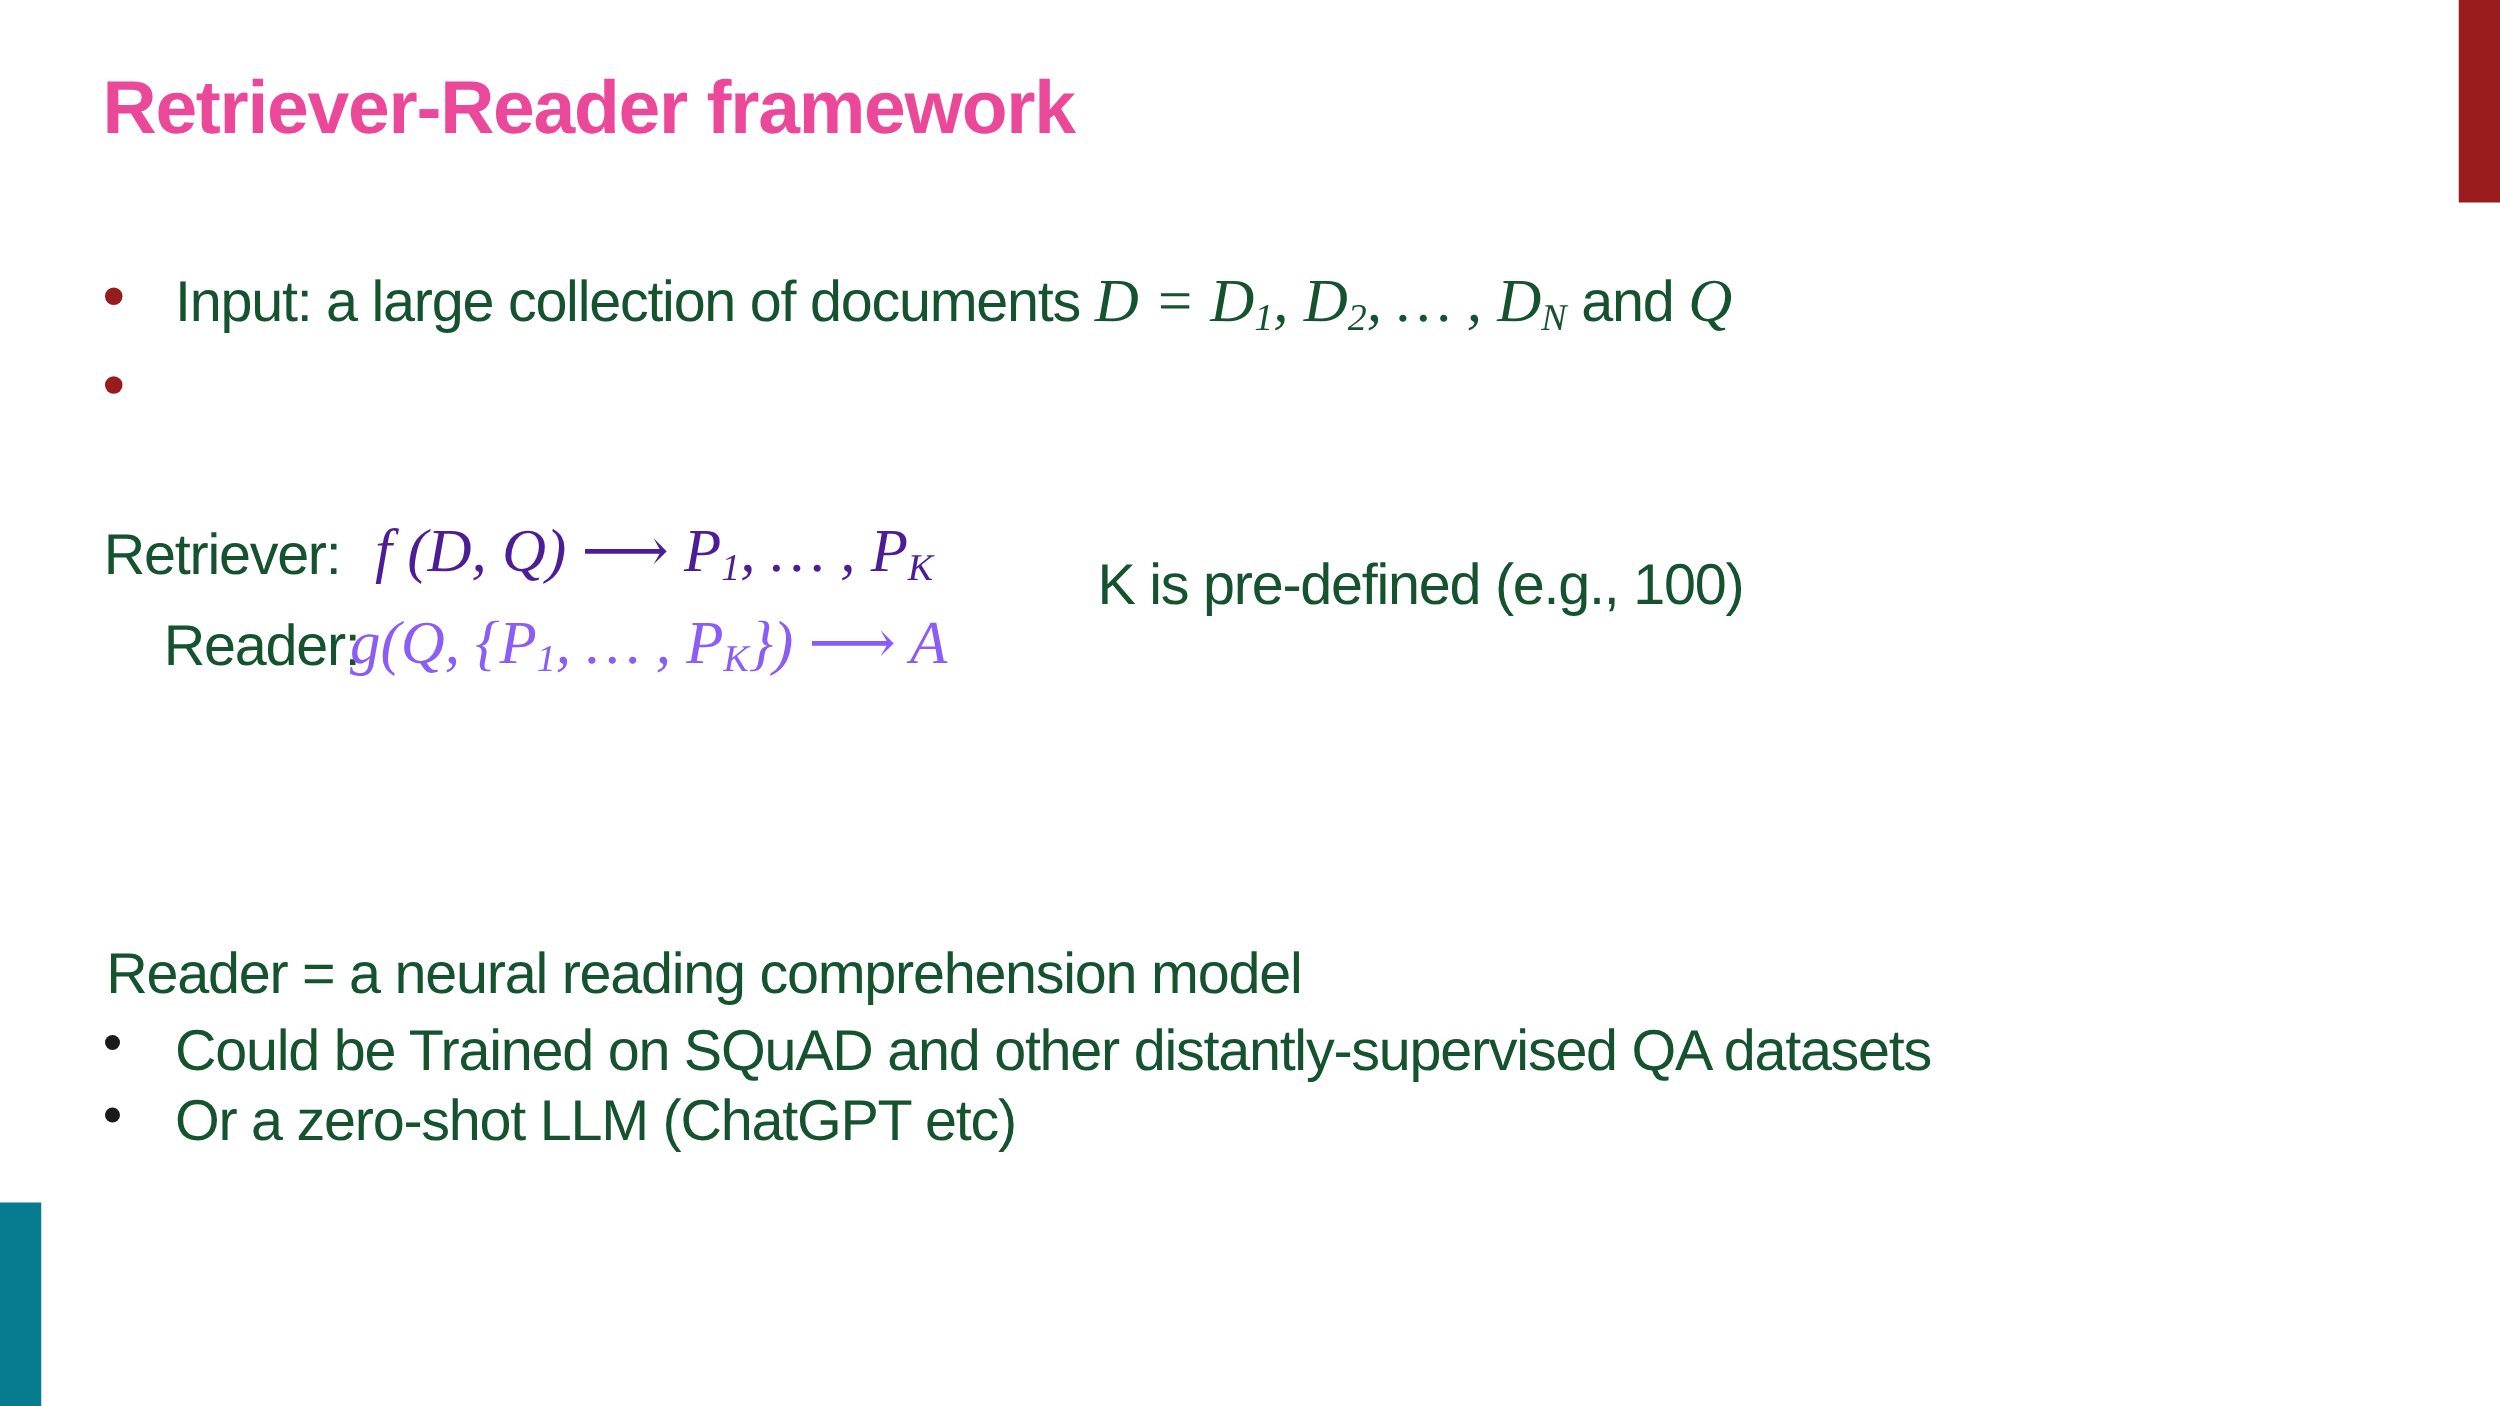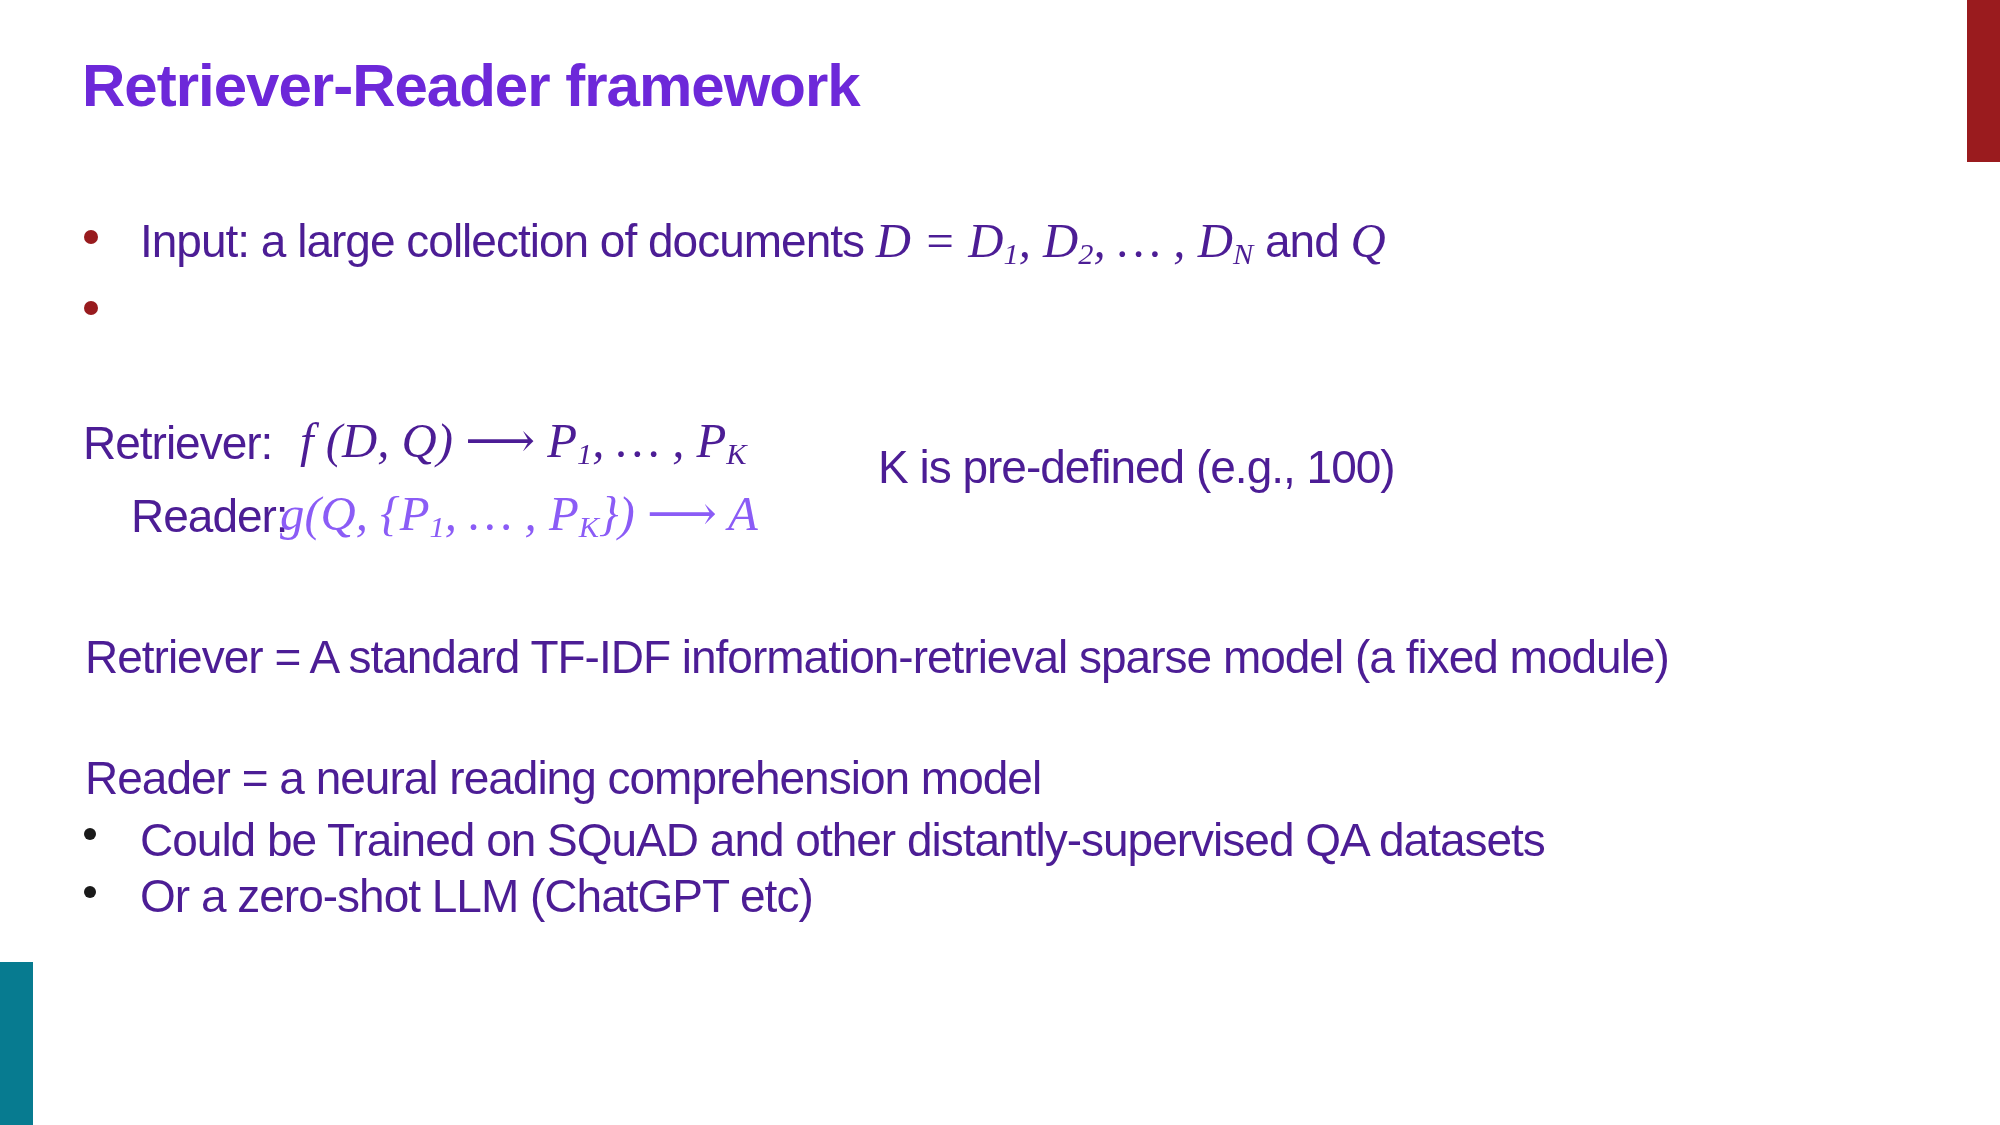--- a/index.html
+++ b/index.html
@@ -11,26 +11,26 @@
     font-family:"Liberation Sans","DejaVu Sans",sans-serif;
     color:#1a1a1a;
   }
   .accent-bar { position:absolute; }
   .accent-top-right { left:1967px; top:0; width:33px; height:162px; background:#9a1b1e; }
   .accent-bottom-left { left:0; top:962px; width:33px; height:163px; background:#077b90; }
 
   .page-title {
     position:absolute; left:82px; top:56px;
     font-size:60px; font-weight:bold; letter-spacing:-1px;
-    color:#6d28d9; line-height:1; white-space:nowrap;
+    color:#ec4899; line-height:1; white-space:nowrap;
   }
 
   .line {
     position:absolute; font-size:46px; line-height:1;
-    letter-spacing:-1px; white-space:nowrap; color:#4c1d95;
+    letter-spacing:-1px; white-space:nowrap; color:#14532d;
   }
 
   .dot { position:absolute; border-radius:50%; }
   .dot-red { width:14px; height:14px; background:#981b1e; }
   .dot-black { width:12px; height:12px; background:#1a1a1a; }
 
   .seg-t { font-family:"Liberation Sans","DejaVu Sans",sans-serif; }
   .seg-m {
     font-family:"Liberation Serif","DejaVu Serif",serif;
     font-style:italic; font-size:1.06em; letter-spacing:0;
@@ -59,21 +59,20 @@
   <span class="dot dot-red" style="left:84px; top:301px;"></span>
 
   <div class="line" style="left:83px; top:420px;">Retriever:</div>
   <div class="line formula-red" style="left:300px; top:417px;"><span class="seg-m">f (D, Q) ⟶ P</span><span class="seg-ms">1</span><span class="seg-m">, … , P</span><span class="seg-ms">K</span></div>
 
   <div class="line" style="left:83px; top:493px;margin-left:48px;">Reader:</div>
   <div class="line formula-blue" style="left:280px; top:490px;"><span class="seg-m">g(Q, {P</span><span class="seg-ms">1</span><span class="seg-m">, … , P</span><span class="seg-ms">K</span><span class="seg-m">}) ⟶ A</span></div>
 
   <div class="line" style="left:878px; top:444px;">K is pre-defined (e.g., 100)</div>
 
-  <div class="line" style="left:85px; top:634px;">Retriever = A standard TF-IDF information-retrieval sparse model (a fixed module)</div>
 
   <div class="line" style="left:85px; top:755px;">Reader = a neural reading comprehension model</div>
 
   <span class="dot dot-black" style="left:84px; top:828px;"></span>
   <div class="line" style="left:140px; top:817px;">Could be Trained on SQuAD and other distantly-supervised QA datasets</div>
 
   <span class="dot dot-black" style="left:84px; top:886px;"></span>
   <div class="line" style="left:140px; top:873px;">Or a zero-shot LLM (ChatGPT etc)</div>
 
 </div>

